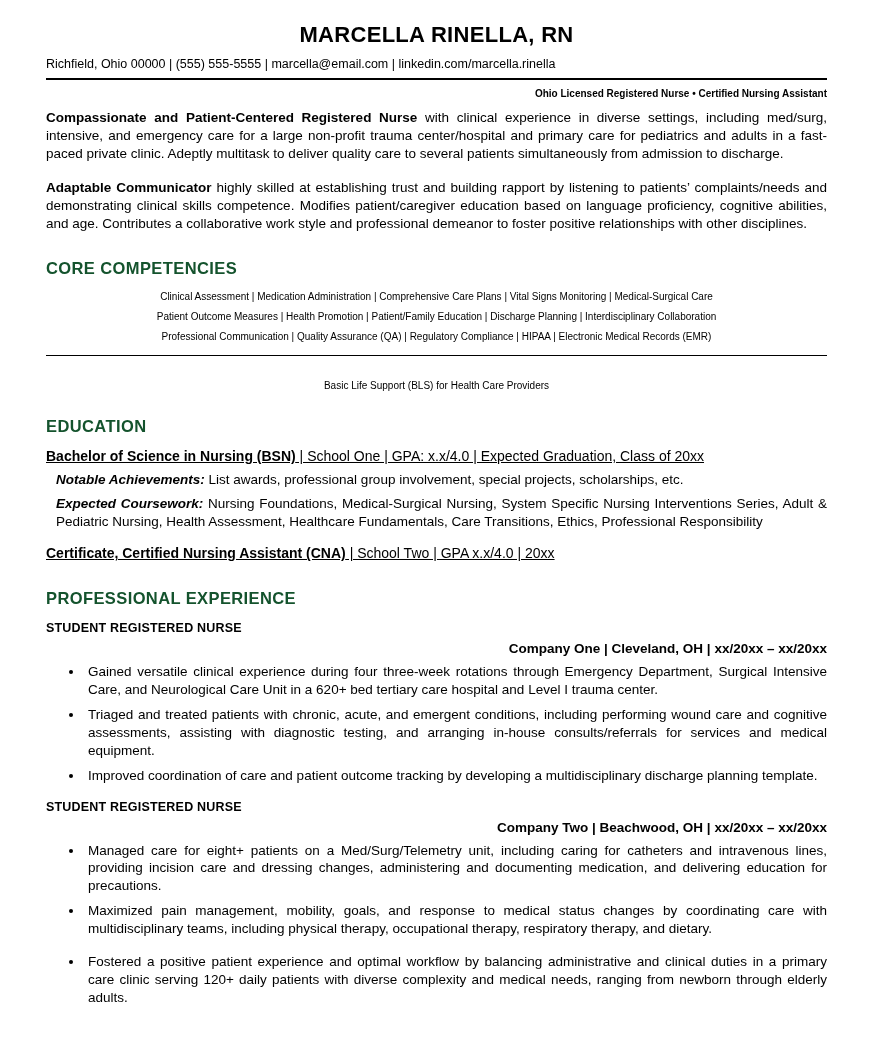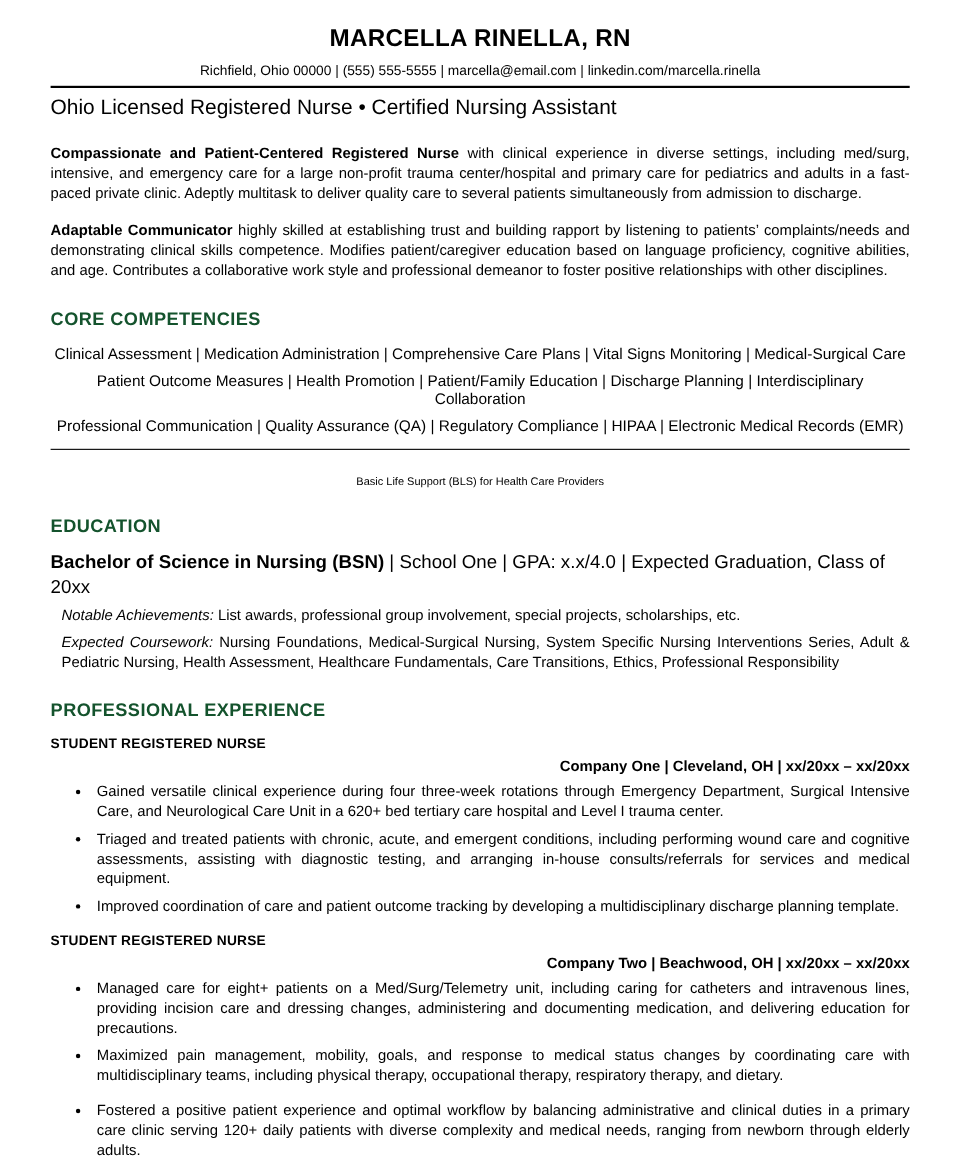--- a/index.html
+++ b/index.html
@@ -18,42 +18,42 @@
   }
 
   
   .name {
     text-align: center;
     font-size: 22px;
     font-weight: 700;
     letter-spacing: 0.3px;
   }
   .contact {
-    text-align: center;
+    text-align: left;
     font-size: 12.5px;
     margin-top: 9px;
   }
   hr.rule {
     border: none;
     border-top: 2px solid #000000;
     margin-top: 7px;
   }
   hr.rule.thin {
     border-top-width: 1px;
     margin-top: 12px;
   }
   .tagline {
-    text-align: left;
-    font-size: 19px;
-    font-weight: 400;
+    text-align: right;
+    font-size: 10px;
+    font-weight: 700;
     margin-top: 8px;
   }
 
   
-  .summary { margin-top: 21px; }
+  .summary { margin-top: 10px; }
   .para {
     font-size: 13.5px;
     line-height: 1.33;
     text-align: justify;
     margin-top: 16px;
   }
   .para:first-child { margin-top: 0; }
   .lead { font-weight: 700; }
 
   
@@ -61,46 +61,47 @@
     font-size: 16.5px;
     font-weight: 700;
     letter-spacing: 0.4px;
     color: #14532d;
     margin-top: 26px;
   }
 
   
   .comp-line {
     text-align: center;
-    font-size: 14px;
+    font-size: 10px;
     line-height: 1.2;
     margin-top: 8px;
   }
   .comp-line.first { margin-top: 13px; }
   .bls {
     text-align: center;
     font-size: 10px;
     margin-top: 24px;
   }
 
   
   .edu-line {
-    font-size: 17px;
+    font-size: 14px;
     line-height: 1.33;
     margin-top: 11px;
+    text-decoration: underline;
   }
   .edu-line strong { font-weight: 700; }
   .edu-sub {
     font-size: 13.5px;
     line-height: 1.33;
     margin-top: 6px;
     padding-left: 10px;
   }
   .edu-sub.just { text-align: justify; }
-  .bi { font-weight: 400; font-style: italic; }
+  .bi { font-weight: 700; font-style: italic; }
   .edu-line.cert { margin-top: 13px; }
 
   
   .job { margin-top: 15px; }
   .job.first { margin-top: 13px; }
   .job-title {
     font-size: 12.5px;
     font-weight: 700;
     letter-spacing: 0.2px;
   }
@@ -147,20 +148,21 @@
     <p class="comp-line">Professional Communication | Quality Assurance (QA) | Regulatory Compliance | HIPAA | Electronic Medical Records (EMR)</p>
     <hr class="rule thin">
     <p class="bls">Basic Life Support (BLS) for Health Care Providers</p>
   </section>
 
   <section>
     <h2 class="section-heading">EDUCATION</h2>
     <p class="edu-line"><strong>Bachelor of Science in Nursing (BSN)</strong><span> | School One | GPA: x.x/4.0 | Expected Graduation, Class of 20xx</span></p>
     <p class="edu-sub"><strong class="bi">Notable Achievements:</strong><span> List awards, professional group involvement, special projects, scholarships, etc.</span></p>
     <p class="edu-sub just"><strong class="bi">Expected Coursework:</strong><span> Nursing Foundations, Medical-Surgical Nursing, System Specific Nursing Interventions Series, Adult &amp; Pediatric Nursing, Health Assessment, Healthcare Fundamentals, Care Transitions, Ethics, Professional Responsibility</span></p>
+    <p class="edu-line cert"><strong>Certificate, Certified Nursing Assistant (CNA)</strong><span> | School Two | GPA x.x/4.0 | 20xx</span></p>
   </section>
 
   <section>
     <h2 class="section-heading">PROFESSIONAL EXPERIENCE</h2>
 
     <div class="job first">
       <h3 class="job-title">STUDENT REGISTERED NURSE</h3>
       <p class="company-line">Company One | Cleveland, OH | xx/20xx – xx/20xx</p>
       <ul class="bullets">
         <li>Gained versatile clinical experience during four three-week rotations through Emergency Department, Surgical Intensive Care, and Neurological Care Unit in a 620+ bed tertiary care hospital and Level I trauma center.</li>

